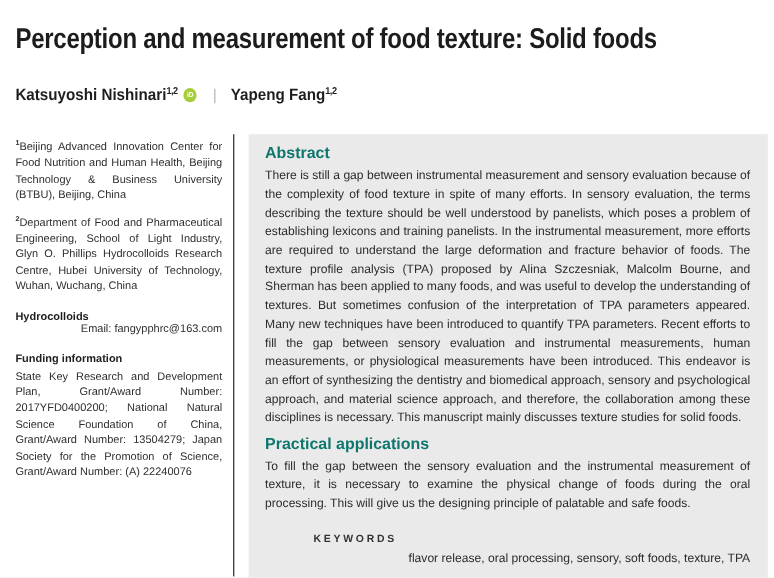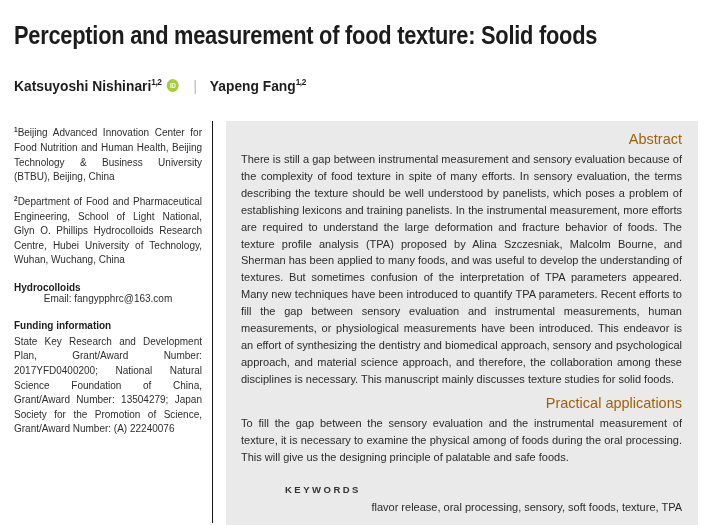--- a/index.html
+++ b/index.html
@@ -70,42 +70,41 @@
   .left-col p { margin-bottom: 7px; }
   .left-col .affil sup { font-size: 6.5px; vertical-align: super; font-weight: 700; }
   .left-col h3 {
     font-size: 10px;
     font-weight: 700;
     color: #1d1d1d;
     margin-top: 13px;
     margin-bottom: 1px;
     text-align: left;
   }
-  .left-col .email-line { margin-top: -5px; text-align: center; }
+  .left-col .email-line { margin-top: -5px; text-align: right; }
 
   .divider {
     width: 1px;
     flex: 0 0 1px;
     background: #161616;
     margin-bottom: 8px;
   }
 
   .abstract-panel {
     flex: 1 1 auto;
     margin-left: 13px;
     margin-right: 6px;
     background: #eaeaea;
     padding: 10px 16px 16px 15px;
   }
   .abstract-panel h2 {
     font-size: 14.5px;
-    font-weight: 400;
-    color: #a16207;
+    font-weight: 700;
+    color: #0f766e;
     margin-bottom: 4px;
-    text-align: right;
   }
   .abstract-panel p.body-text {
     font-size: 11px;
     line-height: 16.9px;
     text-align: justify;
     color: #2b2b2b;
   }
   .abstract-panel h2.practical { margin-top: 7px; }
   .abstract-panel h4.keywords-heading {
     font-size: 9.5px;
@@ -134,36 +133,36 @@
     <span class="author"><span>Katsuyoshi Nishinari</span><sup>1,2</sup></span>
     <span class="orcid-badge">iD</span>
     <span class="author-sep">|</span>
     <span class="author"><span>Yapeng Fang</span><sup>1,2</sup></span>
   </div>
 
   <div class="main">
 
     <aside class="left-col">
       <p class="affil"><sup>1</sup><span>Beijing Advanced Innovation Center for Food Nutrition and Human Health, Beijing Technology &amp; Business University (BTBU), Beijing, China</span></p>
-      <p class="affil"><sup>2</sup><span>Department of Food and Pharmaceutical Engineering, School of Light National, Glyn O. Phillips Hydrocolloids Research Centre, Hubei University of Technology, Wuhan, Wuchang, China</span></p>
+      <p class="affil"><sup>2</sup><span>Department of Food and Pharmaceutical Engineering, School of Light Industry, Glyn O. Phillips Hydrocolloids Research Centre, Hubei University of Technology, Wuhan, Wuchang, China</span></p>
 
       <h3>Hydrocolloids</h3>
       <p class="email-line">Email: fangypphrc@163.com</p>
 
       <h3>Funding information</h3>
       <p>State Key Research and Development Plan, Grant/Award Number: 2017YFD0400200; National Natural Science Foundation of China, Grant/Award Number: 13504279; Japan Society for the Promotion of Science, Grant/Award Number: (A) 22240076</p>
     </aside>
 
     <div class="divider"></div>
 
     <section class="abstract-panel">
       <h2>Abstract</h2>
       <p class="body-text">There is still a gap between instrumental measurement and sensory evaluation because of the complexity of food texture in spite of many efforts. In sensory evaluation, the terms describing the texture should be well understood by panelists, which poses a problem of establishing lexicons and training panelists. In the instrumental measurement, more efforts are required to understand the large deformation and fracture behavior of foods. The texture profile analysis (TPA) proposed by Alina Szczesniak, Malcolm Bourne, and Sherman has been applied to many foods, and was useful to develop the understanding of textures. But sometimes confusion of the interpretation of TPA parameters appeared. Many new techniques have been introduced to quantify TPA parameters. Recent efforts to fill the gap between sensory evaluation and instrumental measurements, human measurements, or physiological measurements have been introduced. This endeavor is an effort of synthesizing the dentistry and biomedical approach, sensory and psychological approach, and material science approach, and therefore, the collaboration among these disciplines is necessary. This manuscript mainly discusses texture studies for solid foods.</p>
 
       <h2 class="practical">Practical applications</h2>
-      <p class="body-text">To fill the gap between the sensory evaluation and the instrumental measurement of texture, it is necessary to examine the physical among of foods during the oral processing. This will give us the designing principle of palatable and safe foods.</p>
+      <p class="body-text">To fill the gap between the sensory evaluation and the instrumental measurement of texture, it is necessary to examine the physical change of foods during the oral processing. This will give us the designing principle of palatable and safe foods.</p>
 
       <h4 class="keywords-heading">KEYWORDS</h4>
       <p class="keywords-list">flavor release, oral processing, sensory, soft foods, texture, TPA</p>
     </section>
 
   </div>
 </div>
 
 </body></html>

